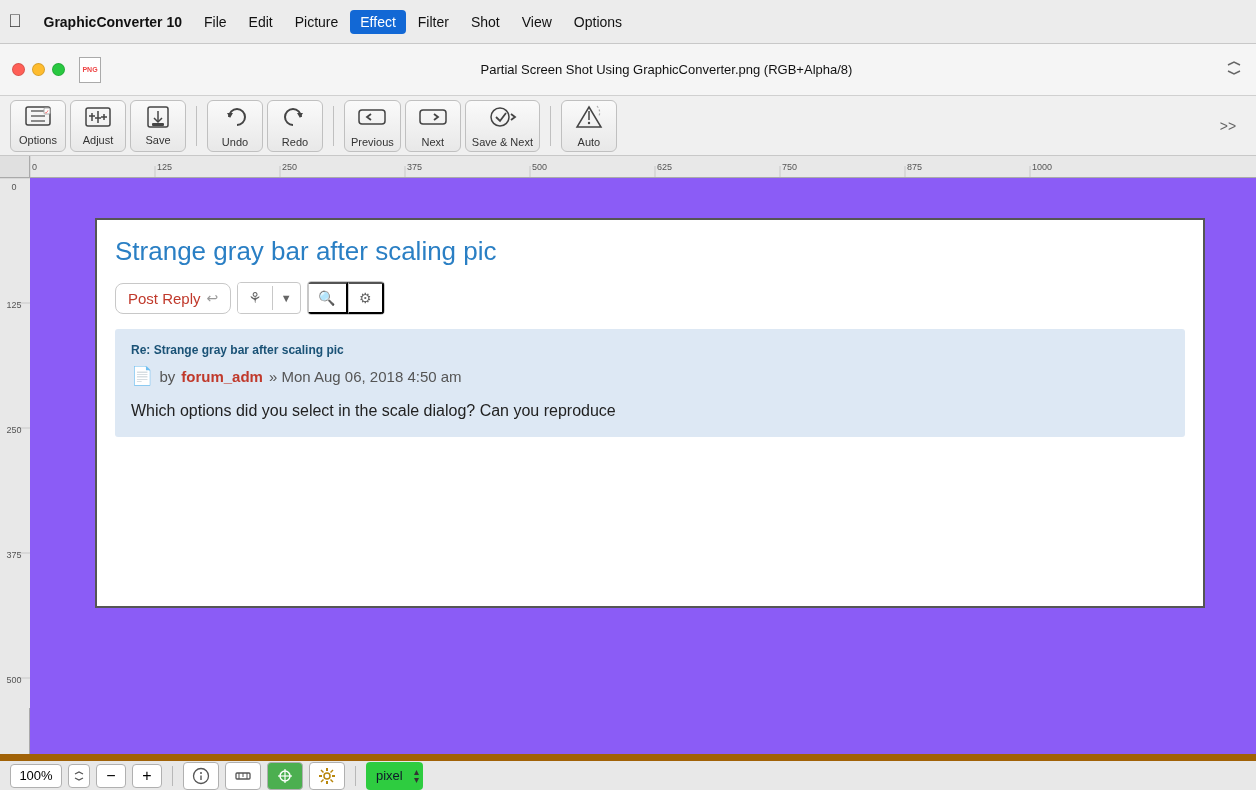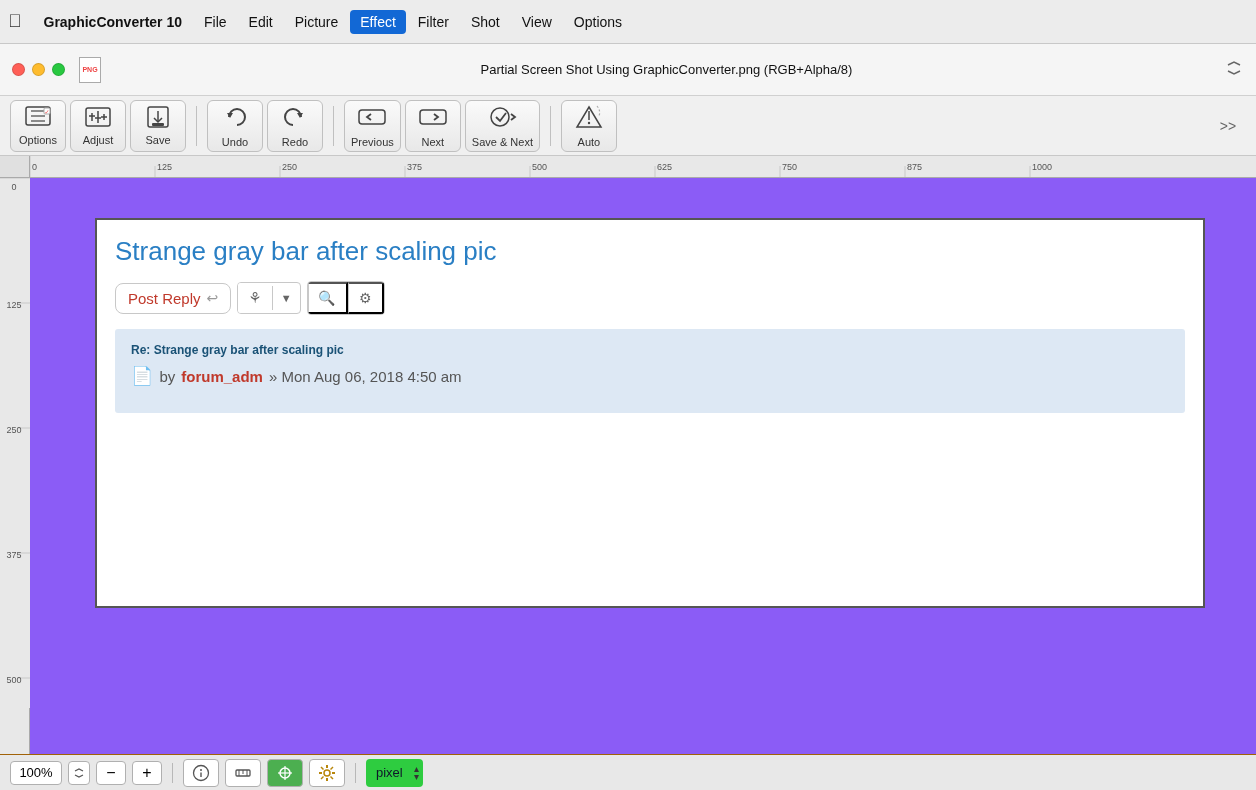--- a/index.html
+++ b/index.html
@@ -280,21 +280,21 @@
     .post-body {
       font-size: 16px;
       color: #222;
       line-height: 1.5;
     }
 
     
     .status-bar {
       height: 36px;
       background: #e8e8e8;
-      border-top: 1px solid #a16207;
+      border-top: 7px solid #a16207;
       display: flex;
       align-items: center;
       padding: 0 10px;
       gap: 6px;
     }
     .zoom-input {
       width: 52px;
       height: 24px;
       border: 1px solid #b0b0b0;
       border-radius: 4px;
@@ -633,20 +633,21 @@
             </div>
 
             <div class="post-container">
               <div class="post-subject">Re: Strange gray bar after scaling pic</div>
               <div class="post-meta">
                 <span class="post-meta-icon">📄</span>
                 <span>by</span>
                 <span class="post-author">forum_adm</span>
                 <span>» Mon Aug 06, 2018 4:50 am</span>
               </div>
+              <div class="post-body">Which options did you select in the scale dialog? Can you reproduce</div>
             </div>
 
           </div>
         </div>
 
       </div>
     </div>
   </div>
 
   <div class="status-bar">

